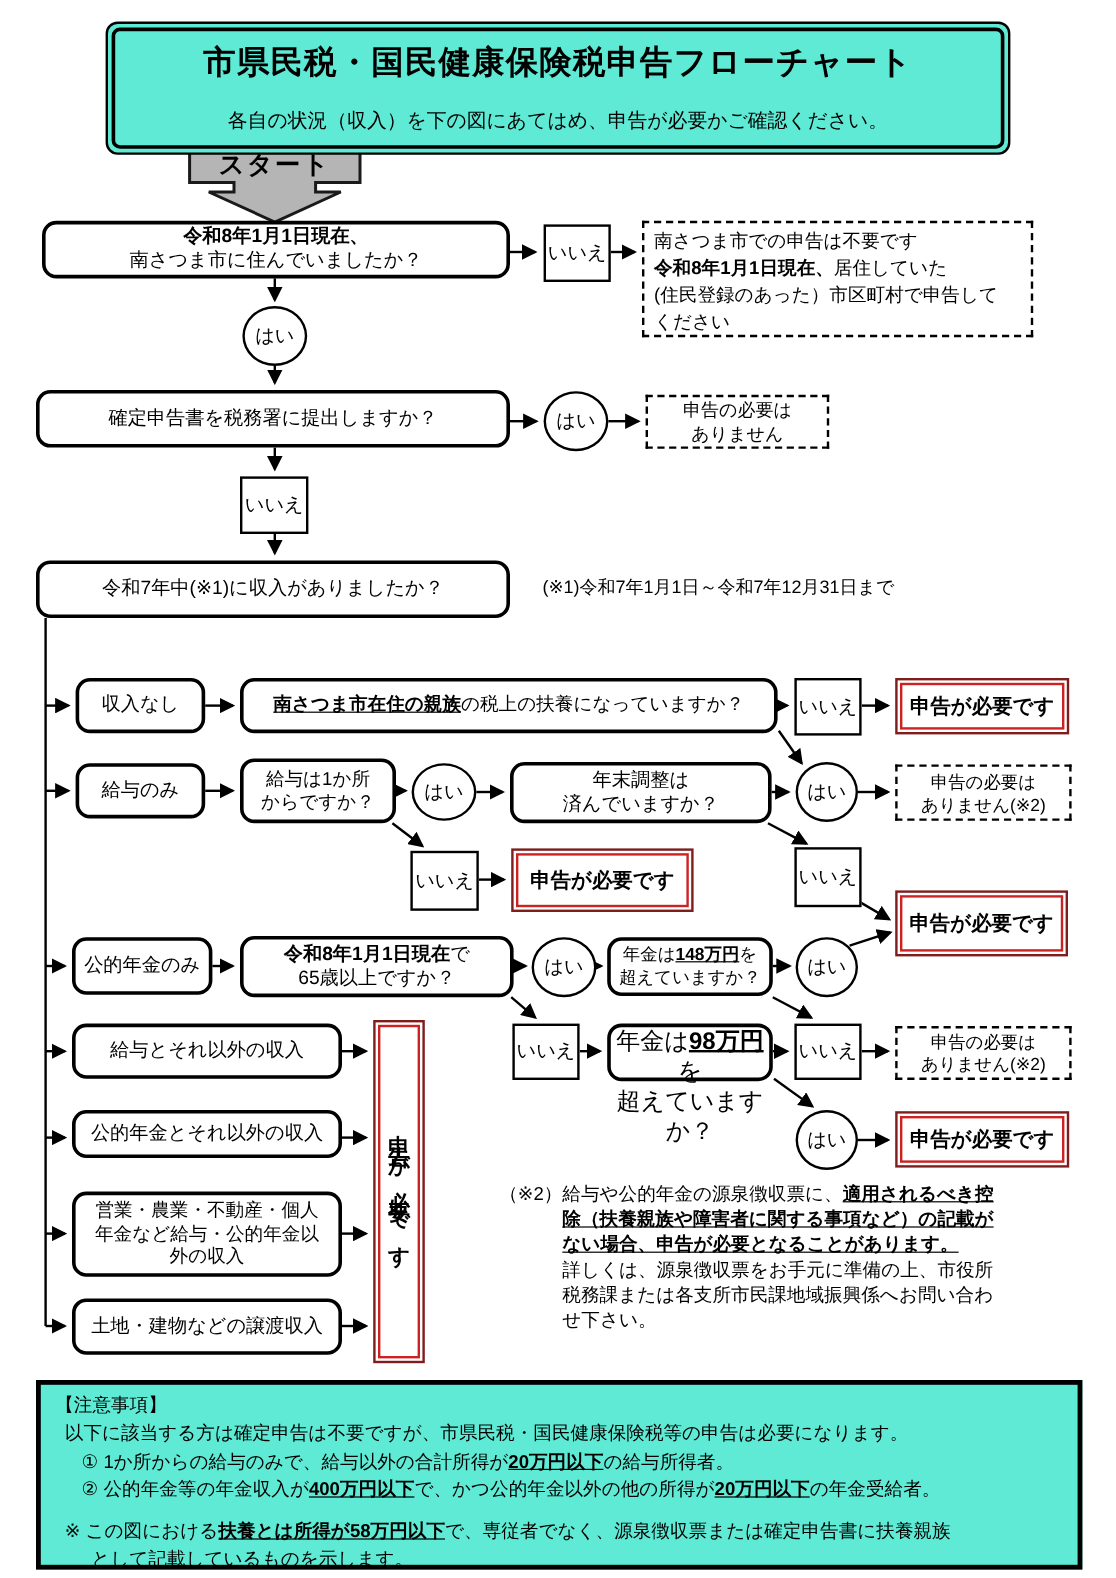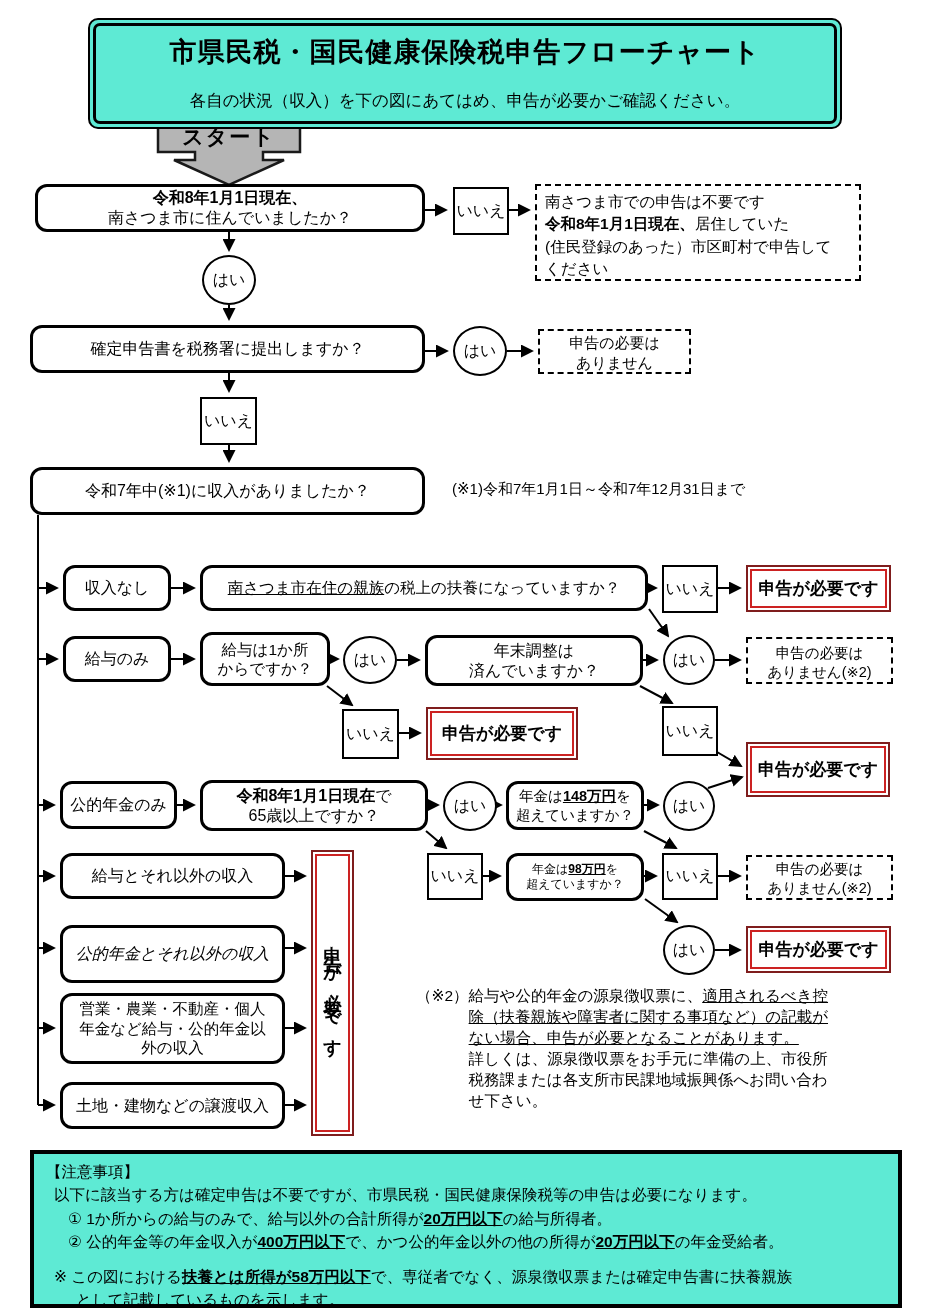--- a/index.html
+++ b/index.html
@@ -8,21 +8,21 @@
   svg.connectors{position:absolute;left:0;top:0;z-index:1;}
   .node{position:absolute;z-index:2;box-sizing:border-box;background:#fff;}
   .q{border:3px solid #000;border-radius:12px;display:flex;flex-direction:column;align-items:center;justify-content:center;text-align:center;font-size:16px;line-height:1.25;}
   .sq{border:2px solid #000;display:flex;align-items:center;justify-content:center;font-size:16px;}
   .circ{border:2px solid #000;border-radius:50%;display:flex;align-items:center;justify-content:center;font-size:16px;}
   .dash{border:2px dashed #000;display:flex;flex-direction:column;align-items:center;justify-content:flex-end;text-align:center;font-size:14.5px;line-height:1.3;}
   .red{border:2px solid #7f1d1d;padding:2px;}
   .red-in{border:2px solid #cc2222;width:100%;height:100%;box-sizing:border-box;display:flex;align-items:center;justify-content:center;font-weight:bold;font-size:17px;text-align:center;}
   .red-in.vert{writing-mode:vertical-rl;text-orientation:upright;letter-spacing:9px;font-size:18px;}
   .b{font-weight:bold;}
-  .u{text-decoration:underline;}
+  .u{text-decoration:underline;font-weight:bold;}
   .bu{font-weight:bold;text-decoration:underline;}
   .title-outer{position:absolute;left:88px;top:18px;width:754px;z-index:2;border:2px solid #000;border-radius:10px;padding:3px;background:#5eead4;box-sizing:border-box;}
   .title-inner{border:3px solid #000;border-radius:7px;text-align:center;padding:8px 8px 9px;}
   .title-h{font-size:27px;font-weight:bold;letter-spacing:1px;}
   .title-s{font-size:16.5px;margin-top:20px;}
   .start-label{position:absolute;left:158px;top:120px;width:142px;height:33px;z-index:3;display:flex;align-items:center;justify-content:center;font-weight:bold;font-size:21px;letter-spacing:2px;}
   .resA{border:2px dashed #000;font-size:15.5px;line-height:1.45;display:block;padding:5px 8px;text-align:left;}
   .note1{position:absolute;left:452px;top:480px;z-index:2;font-size:15px;}
   .note2{position:absolute;left:416px;top:986px;width:505px;z-index:2;display:flex;font-size:15.5px;line-height:1.35;}
   .note2 .lbl{flex:0 0 52px;}
@@ -171,31 +171,31 @@
     <div><span>年金は</span><span class="bu">148万円</span><span>を</span></div>
     <div>超えていますか？</div>
   </div>
   <div class="node circ" style="left:663px;top:781px;width:52px;height:50px;">はい</div>
 
   <div class="node q" style="left:60px;top:853px;width:225px;height:46px;">給与とそれ以外の収入</div>
   <div class="node red" style="left:311px;top:850px;width:43px;height:286px;">
     <div class="red-in vert">申告が必要です</div>
   </div>
   <div class="node sq" style="left:427px;top:853px;width:56px;height:47px;">いいえ</div>
-  <div class="node q" style="left:506px;top:853px;width:138px;height:48px;font-size:12px;">
+  <div class="node q" style="left:506px;top:853px;width:138px;height:48px;font-size:20px;justify-content:space-between;">
     <div><span>年金は</span><span class="bu">98万円</span><span>を</span></div>
     <div>超えていますか？</div>
   </div>
   <div class="node sq" style="left:662px;top:853px;width:56px;height:47px;">いいえ</div>
   <div class="node dash" style="left:746px;top:855px;width:147px;height:45px;">
     <div>申告の必要は</div>
     <div>ありません(※2)</div>
   </div>
 
-  <div class="node q" style="left:60px;top:925px;width:225px;height:58px;font-style:italic;">公的年金とそれ以外の収入</div>
+  <div class="node q" style="left:60px;top:925px;width:225px;height:40px;">公的年金とそれ以外の収入</div>
   <div class="node circ" style="left:663px;top:925px;width:52px;height:50px;">はい</div>
   <div class="node red" style="left:746px;top:926px;width:145px;height:47px;">
     <div class="red-in">申告が必要です</div>
   </div>
 
   <div class="node q" style="left:60px;top:993px;width:225px;height:71px;font-size:15.5px;">
     <div>営業・農業・不動産・個人</div>
     <div>年金など給与・公的年金以</div>
     <div>外の収入</div>
   </div>

